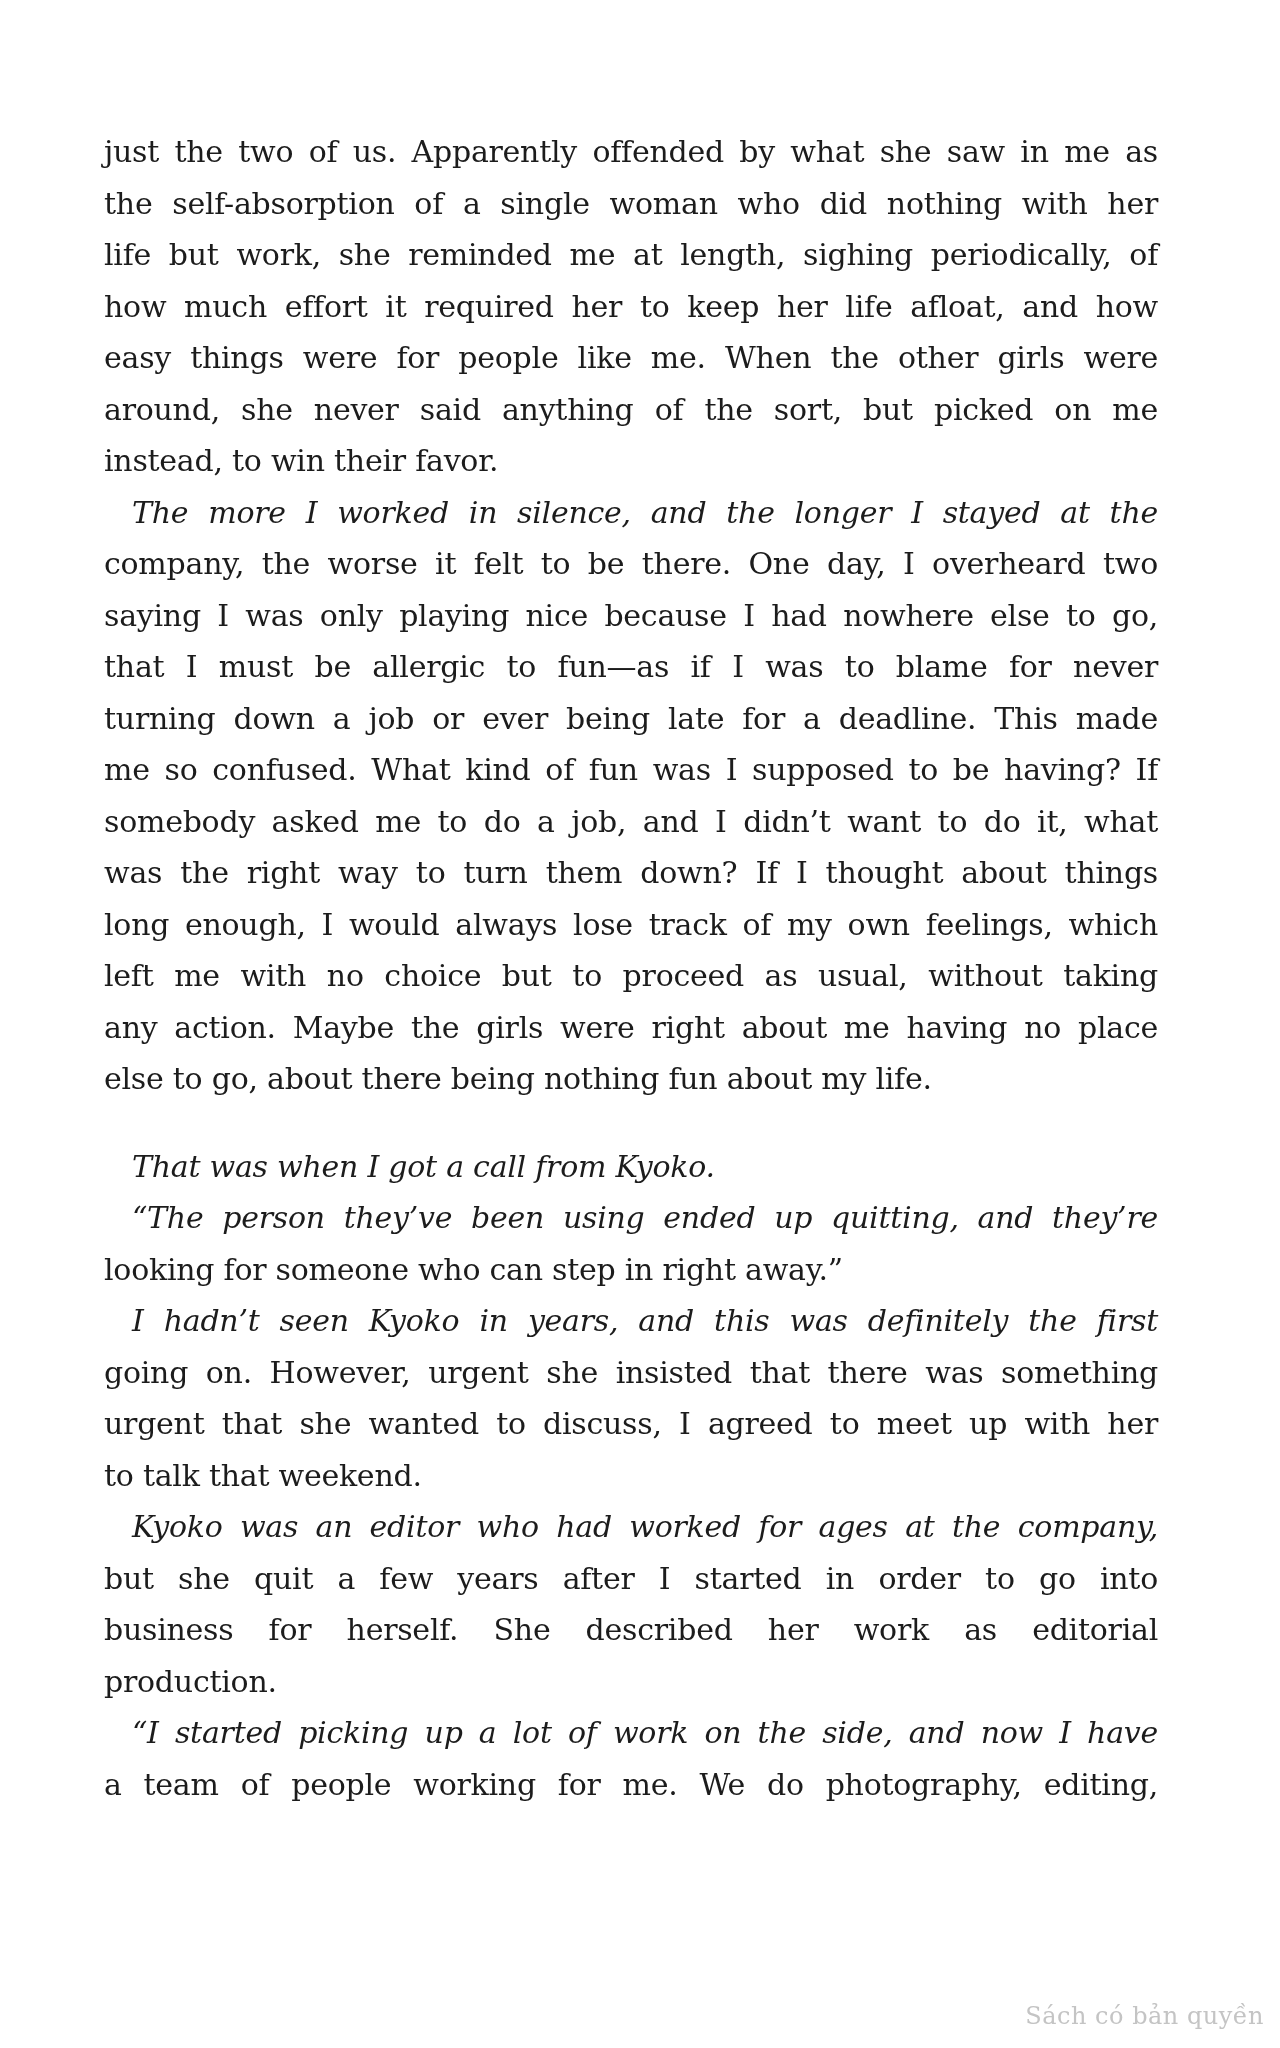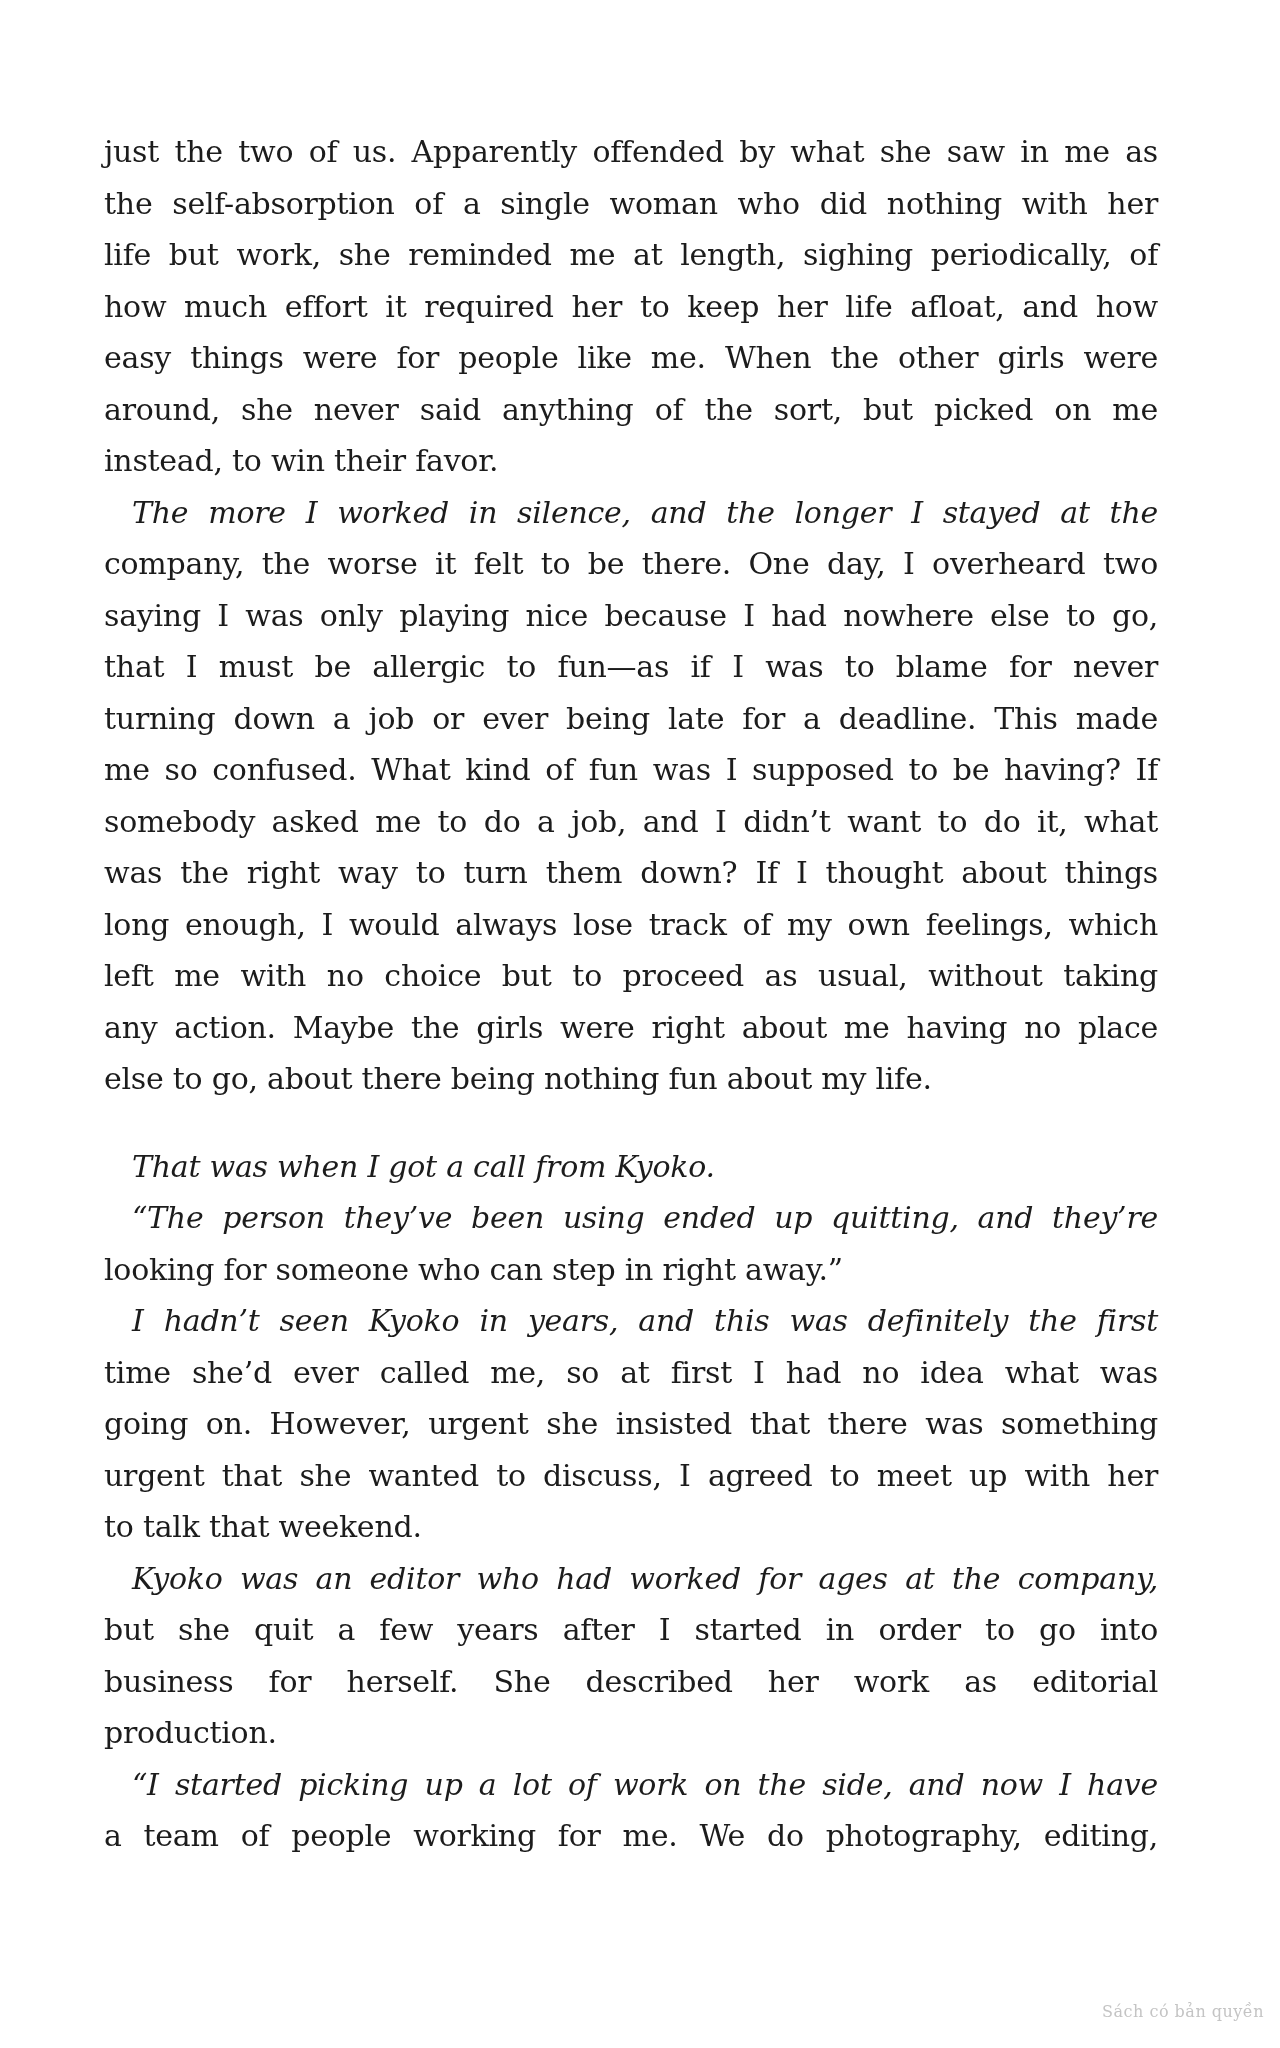--- a/index.html
+++ b/index.html
@@ -47,21 +47,21 @@
     font-style: italic;
   }
   .section-break {
     height: 36px;
   }
   .watermark {
     position: absolute;
     top: 2002px;
     right: 16px;
     font-family: "DejaVu Serif", "Liberation Serif", serif;
-    font-size: 16px;
+    font-size: 24px;
     color: #c4c4c4;
     letter-spacing: 0.5px;
   }
 </style>
 </head>
 <body>
 
 <div class="page">
   <div class="text-column" id="text-column">
       <div class="paragraph">
@@ -90,21 +90,20 @@
       <div class="section-break"></div>
       <div class="paragraph">
         <div class="text-line line-last line-indent">That was when I got a call from Kyoko.</div>
       </div>
       <div class="paragraph">
         <div class="text-line line-indent">“The person they’ve been using ended up quitting, and they’re</div>
         <div class="text-line line-last">looking for someone who can step in right away.”</div>
       </div>
       <div class="paragraph">
         <div class="text-line line-indent">I hadn’t seen Kyoko in years, and this was definitely the first</div>
-        <div class="text-line">time she’d ever called me, so at first I had no idea what was</div>
         <div class="text-line">going on. However, urgent she insisted that there was something</div>
         <div class="text-line">urgent that she wanted to discuss, I agreed to meet up with her</div>
         <div class="text-line line-last">to talk that weekend.</div>
       </div>
       <div class="paragraph">
         <div class="text-line line-indent">Kyoko was an editor who had worked for ages at the company,</div>
         <div class="text-line">but she quit a few years after I started in order to go into</div>
         <div class="text-line">business for herself. She described her work as editorial</div>
         <div class="text-line line-last">production.</div>
       </div>

